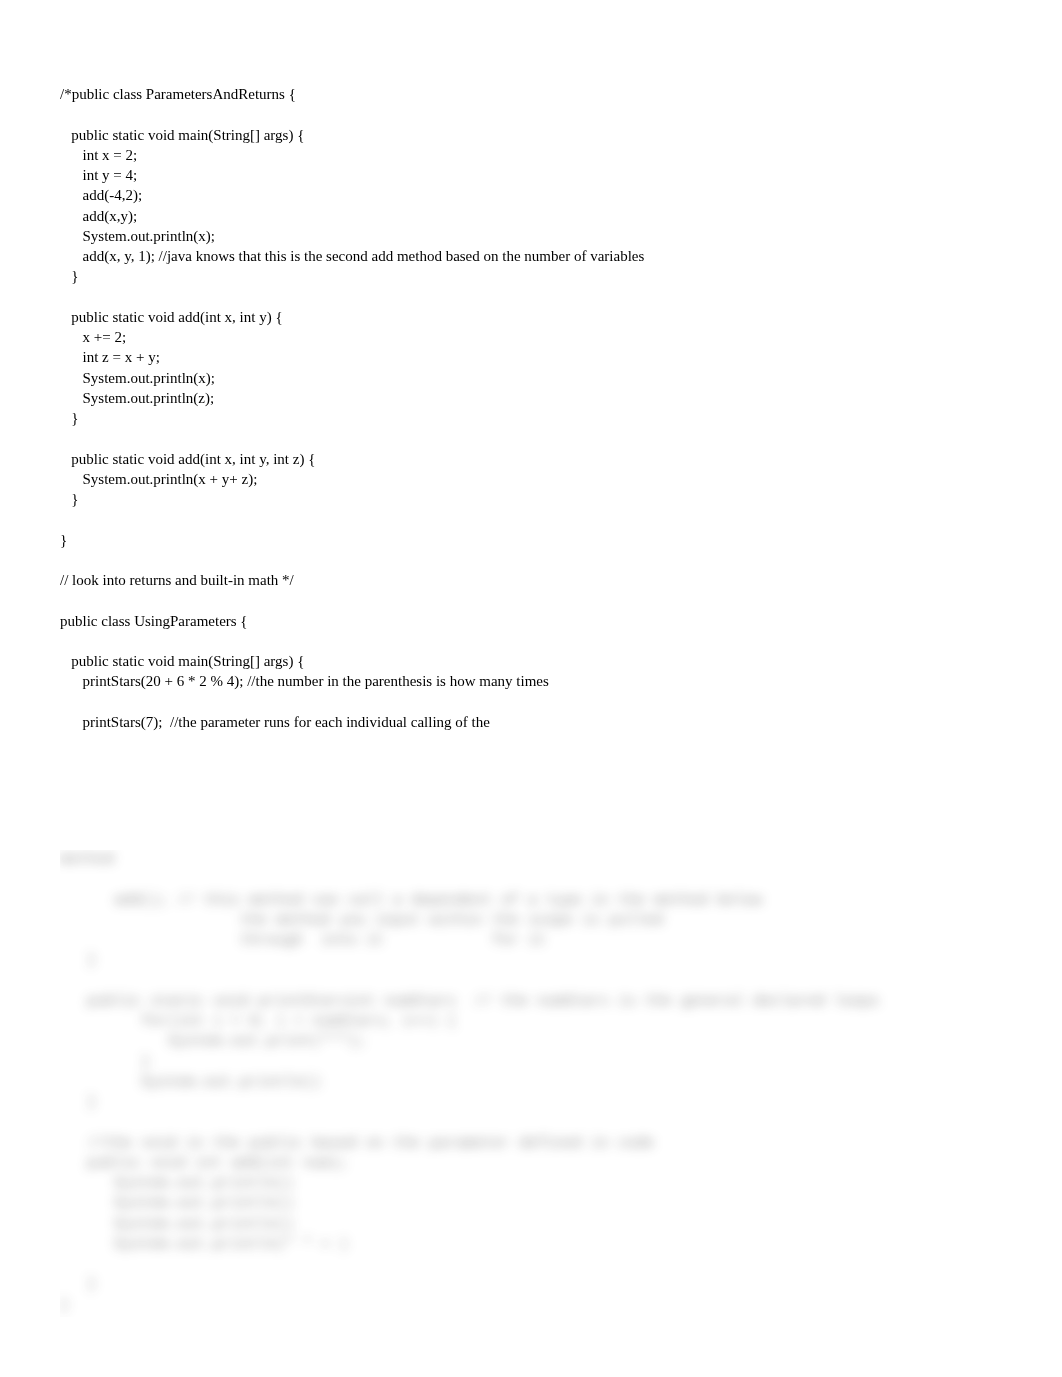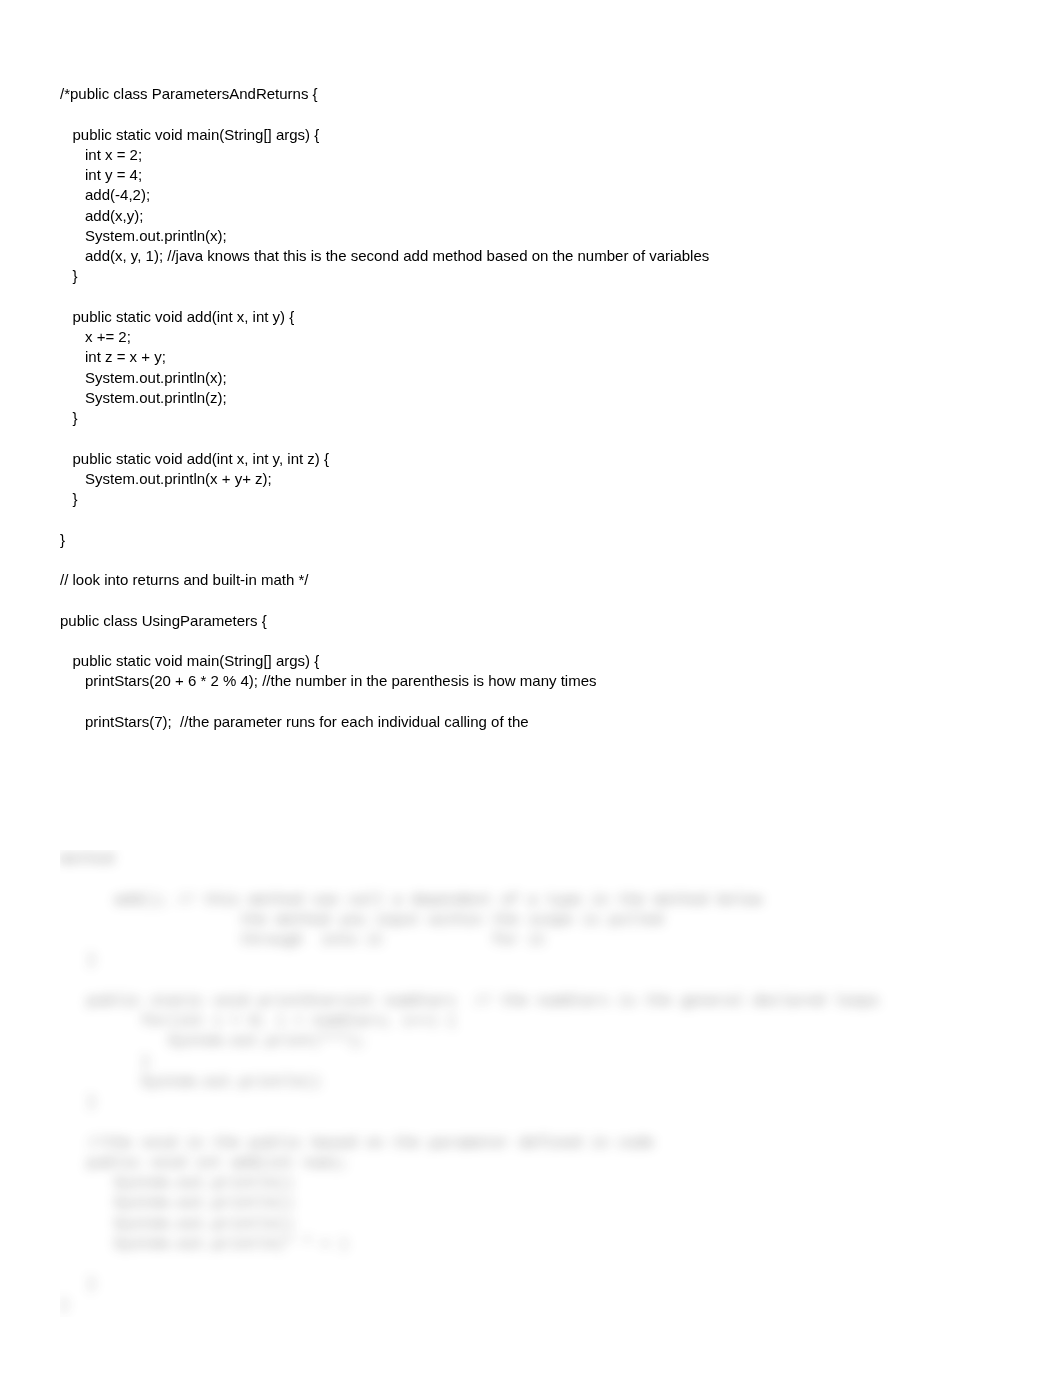--- a/index.html
+++ b/index.html
@@ -14,21 +14,21 @@
       font-family: "Courier New", Courier, monospace;
       font-size: 15px;
       color: #000;
       padding: 84px 60px 40px 60px;
       position: relative;
       line-height: 1.35;
     }
     pre.code {
       white-space: pre-wrap;
       word-wrap: break-word;
-      font-family: Liberation Sans, sans-serif;
+      font-family: Liberation Serif, serif;
       font-size: inherit;
     }
     .blurred-region {
       position: absolute;
       left: 60px;
       right: 140px;
       top: 850px;
       bottom: 60px;
       overflow: hidden;
     }

